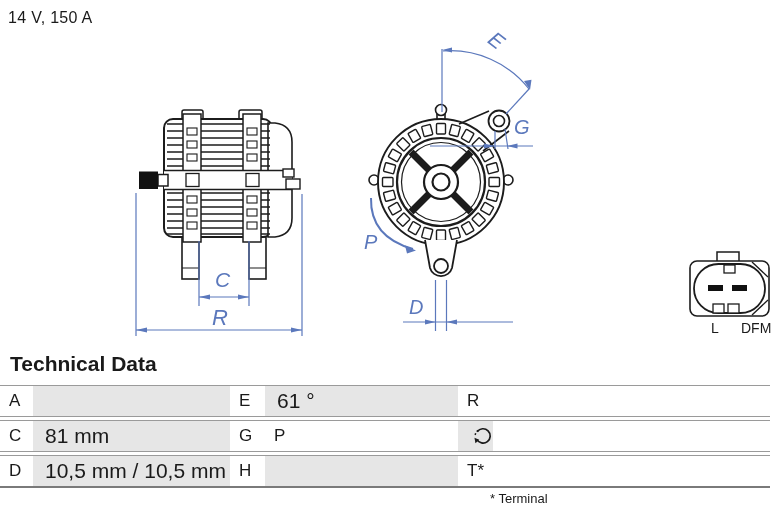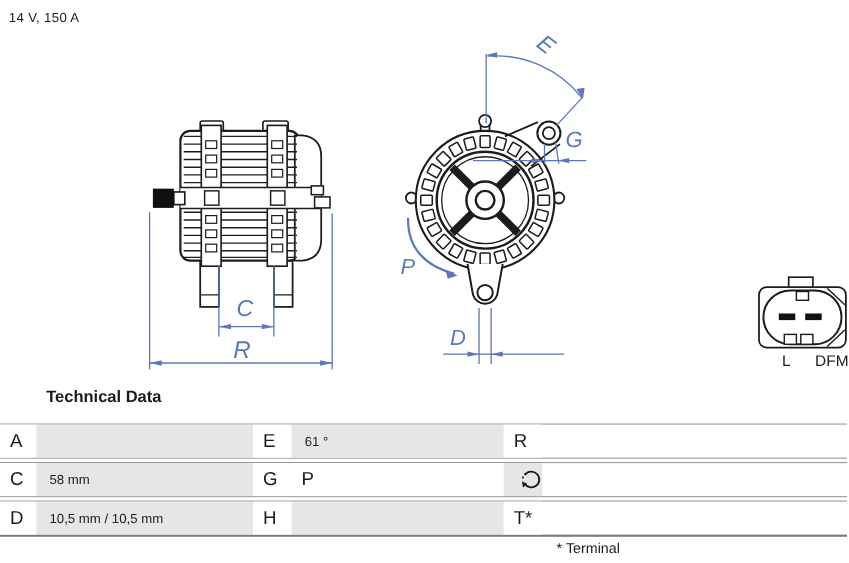--- a/index.html
+++ b/index.html
@@ -1,32 +1,32 @@
 <!DOCTYPE html>
 <html><head>
 <meta charset="utf-8">
 <style>
   html,body{margin:0;padding:0;}
   body{
     width:772px;height:512px;position:relative;background:#ffffff;
     font-family:"Liberation Sans", sans-serif;color:#1a1a1a;overflow:hidden;
   }
-  .title{position:absolute;top:9px;left:8px;font-size:12px;letter-spacing:.3px;}
+  .title{position:absolute;top:9px;left:8px;font-size:16px;letter-spacing:.3px;}
   .drawing{position:absolute;top:0;left:0;}
-  .heading{position:absolute;top:352px;left:10px;font-size:15px;font-weight:bold;margin-left:32px;}
+  .heading{position:absolute;top:352px;left:10px;font-size:21px;font-weight:bold;}
   .tbl{position:absolute;top:385px;left:0;width:770px;}
   .trow{
     display:grid;grid-template-columns:33px 197px 35px 193px 35px 277px;
     height:30px;border-top:1px solid #9a9a9a;border-bottom:1px solid #9a9a9a;
     margin-bottom:3px;
   }
   .trow.last{border-bottom:2px solid #7a7a7a;}
   .lbl{background:#ffffff;display:flex;align-items:center;padding-left:9px;font-size:17px;}
-  .val{background:#e6e6e6;display:flex;align-items:center;padding-left:12px;font-size:12px;}
-  .footnote{position:absolute;top:491px;left:506px;font-size:13px;}
+  .val{background:#e6e6e6;display:flex;align-items:center;padding-left:12px;font-size:21px;}
+  .footnote{position:absolute;top:491px;left:490px;font-size:13px;}
   .roticon{margin-left:2px;}
   svg text.dim{font-family:"Liberation Sans", sans-serif;font-style:italic;fill:#5b78bc;}
   svg text.conn{font-family:"Liberation Sans", sans-serif;fill:#1a1a1a;}
 </style>
 </head>
 <body>
 
 <div class="title">14 V, 150 A</div>
 
 <svg class="drawing" width="772" height="352" viewBox="0 0 772 352">
@@ -212,21 +212,21 @@
 <div class="tbl">
   <div class="trow">
     <div class="lbl">A</div>
     <div class="val"></div>
     <div class="lbl">E</div>
     <div class="val">61 °</div>
     <div class="lbl">R</div>
   </div>
   <div class="trow">
     <div class="lbl">C</div>
-    <div class="val">58 mm</div>
+    <div class="val">81 mm</div>
     <div class="lbl">G</div>
     <div class="lbl">P</div>
     <div class="val">
       <svg class="roticon" width="22" height="22" viewBox="0 0 22 22">
         <path d="M5 14.5 A 7.5 7.5 0 1 0 5.5 6.5" stroke="#1a1a1a" stroke-width="1.8" fill="none"></path>
         <path d="M3.2 9.8 L3.9 8.1 M5.0 6.3 L6.3 5.1" stroke="#1a1a1a" stroke-width="1.6" fill="none"></path>
         <polygon points="2.6,12.9 7.6,14.9 3.6,18.6" fill="#1a1a1a"></polygon>
       </svg>
     </div>
   </div>

